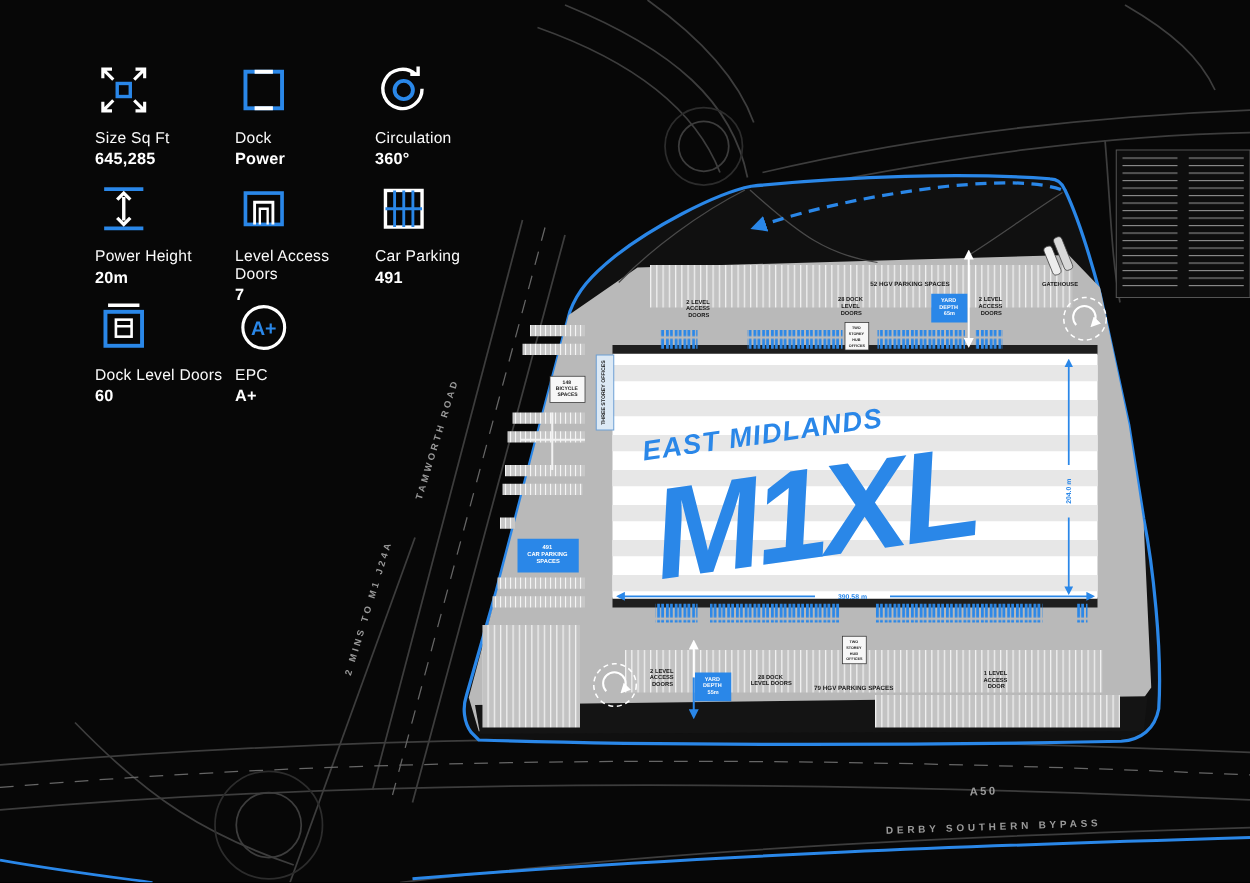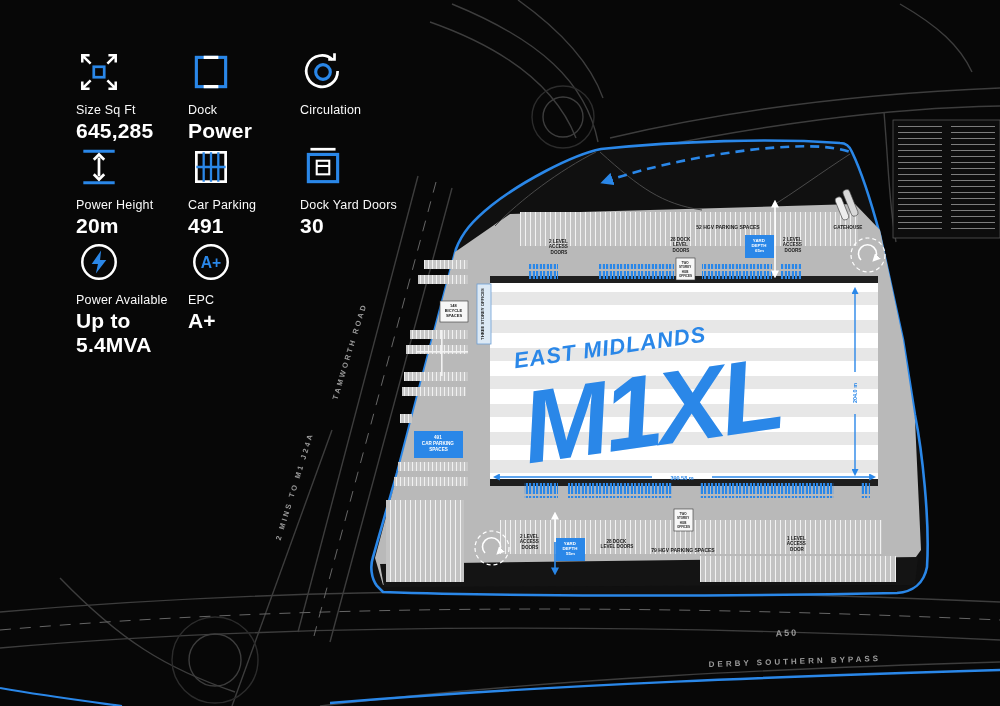--- a/index.html
+++ b/index.html
@@ -4,21 +4,21 @@
 <style>
   html,body{margin:0;padding:0;background:#000;}
   .canvas{position:relative;width:1000px;height:706px;background:#070707;overflow:hidden;
           font-family:"Liberation Sans",sans-serif;}
   .plan-svg{position:absolute;left:0;top:0;z-index:1;}
   .stats{position:absolute;left:48px;top:49px;z-index:2;display:grid;
          grid-template-columns:112px 112px 160px;grid-auto-rows:95px;margin-left:28px;}
   .spec .icon{height:50px;display:flex;align-items:flex-start;}
   .spec .icon svg{width:46px;height:46px;}
   .spec .label{font-size:12.5px;color:#fafafa;margin-top:4px;letter-spacing:.2px;}
-  .spec .value{font-size:21px;font-weight:bold;color:#ffffff;margin-top:2px;letter-spacing:.2px;}
+  .spec .value{font-size:13px;font-weight:bold;color:#ffffff;margin-top:2px;letter-spacing:.2px;}
   svg text{font-family:"Liberation Sans",sans-serif;}
   .pl{font-weight:bold;fill:#1b1b1b;text-anchor:middle;}
   .pw{font-weight:bold;fill:#ffffff;text-anchor:middle;}
   .rl{fill:#9a9a9a;text-anchor:middle;font-weight:bold;}
   .dim{fill:#2a87e8;font-weight:bold;text-anchor:middle;}
 </style>
 </head>
 <body>
 
 <div class="canvas">
@@ -329,35 +329,47 @@
 
   <div class="spec">
     <div class="icon">
       <svg viewBox="0 0 44 44" fill="none">
         <path d="M31,10 A15,15 0 1 0 36,21" stroke="#fff" stroke-width="2.6"></path>
         <path d="M27,10 H33 V4" stroke="#fff" stroke-width="2.6"></path>
         <circle cx="22" cy="22" r="7" stroke="#2a87e8" stroke-width="3"></circle>
       </svg>
     </div>
     <div class="label">Circulation</div>
+    <div class="value">360°</div>
   </div>
 
   <div class="spec">
     <div class="icon">
       <svg viewBox="0 0 44 44" fill="none">
         <path d="M7,7 H37 M7,37 H37" stroke="#2a87e8" stroke-width="2.8"></path>
         <path d="M22,13 V31" stroke="#fff" stroke-width="2.6"></path>
         <path d="M17,15 L22,10 L27,15 M17,29 L22,34 L27,29" stroke="#fff" stroke-width="2.6" fill="none"></path>
       </svg>
     </div>
     <div class="label">Power Height</div>
     <div class="value">20m</div>
   </div>
 
 
+  <div class="spec">
+    <div class="icon">
+      <svg viewBox="0 0 44 44" fill="none">
+        <rect x="8" y="10" width="28" height="24" stroke="#2a87e8" stroke-width="2.8"></rect>
+        <path d="M15,34 V17 H29 V34" stroke="#fff" stroke-width="2.2"></path>
+        <path d="M19,34 V22 H25 V34" stroke="#fff" stroke-width="1.8"></path>
+      </svg>
+    </div>
+    <div class="label">Level Access Doors</div>
+    <div class="value">7</div>
+  </div>
 
 
   <div class="spec">
     <div class="icon">
       <svg viewBox="0 0 44 44" fill="none">
         <rect x="8" y="8" width="28" height="28" stroke="#fff" stroke-width="2.6"></rect>
         <path d="M15,8 V36 M22,8 V36 M29,8 V36 M8,22 H36" stroke="#2a87e8" stroke-width="2.2"></path>
       </svg>
     </div>
     <div class="label">Car Parking</div>
@@ -366,34 +378,24 @@
 
   <div class="spec">
     <div class="icon">
       <svg viewBox="0 0 44 44" fill="none">
         <path d="M10,5 H34" stroke="#fff" stroke-width="2.6"></path>
         <rect x="8" y="10" width="28" height="26" stroke="#2a87e8" stroke-width="3"></rect>
         <rect x="16" y="16" width="12" height="13" stroke="#fff" stroke-width="2"></rect>
         <path d="M16,21 H28" stroke="#fff" stroke-width="2"></path>
       </svg>
     </div>
-    <div class="label">Dock Yard Doors</div>
-    <div class="value">30</div>
-  </div>
-
-  <div class="spec">
-    <div class="icon">
-      <svg viewBox="0 0 44 44" fill="none">
-        <circle cx="22" cy="22" r="16" stroke="#fff" stroke-width="2.4"></circle>
-        <path d="M24,11 L15,24 H21 L19,33 L29,20 H23 Z" fill="#2a87e8"></path>
-      </svg>
-    </div>
-    <div class="label">Power Available</div>
-    <div class="value">Up to 5.4MVA</div>
-  </div>
+    <div class="label">Dock Level Doors</div>
+    <div class="value">60</div>
+  </div>
+
 
 
   <div class="spec">
     <div class="icon">
       <svg viewBox="0 0 44 44" fill="none">
         <circle cx="22" cy="22" r="16" stroke="#fff" stroke-width="2.4"></circle>
         <text x="22" y="28" font-size="15" font-weight="bold" fill="#2a87e8" text-anchor="middle">A+</text>
       </svg>
     </div>
     <div class="label">EPC</div>

